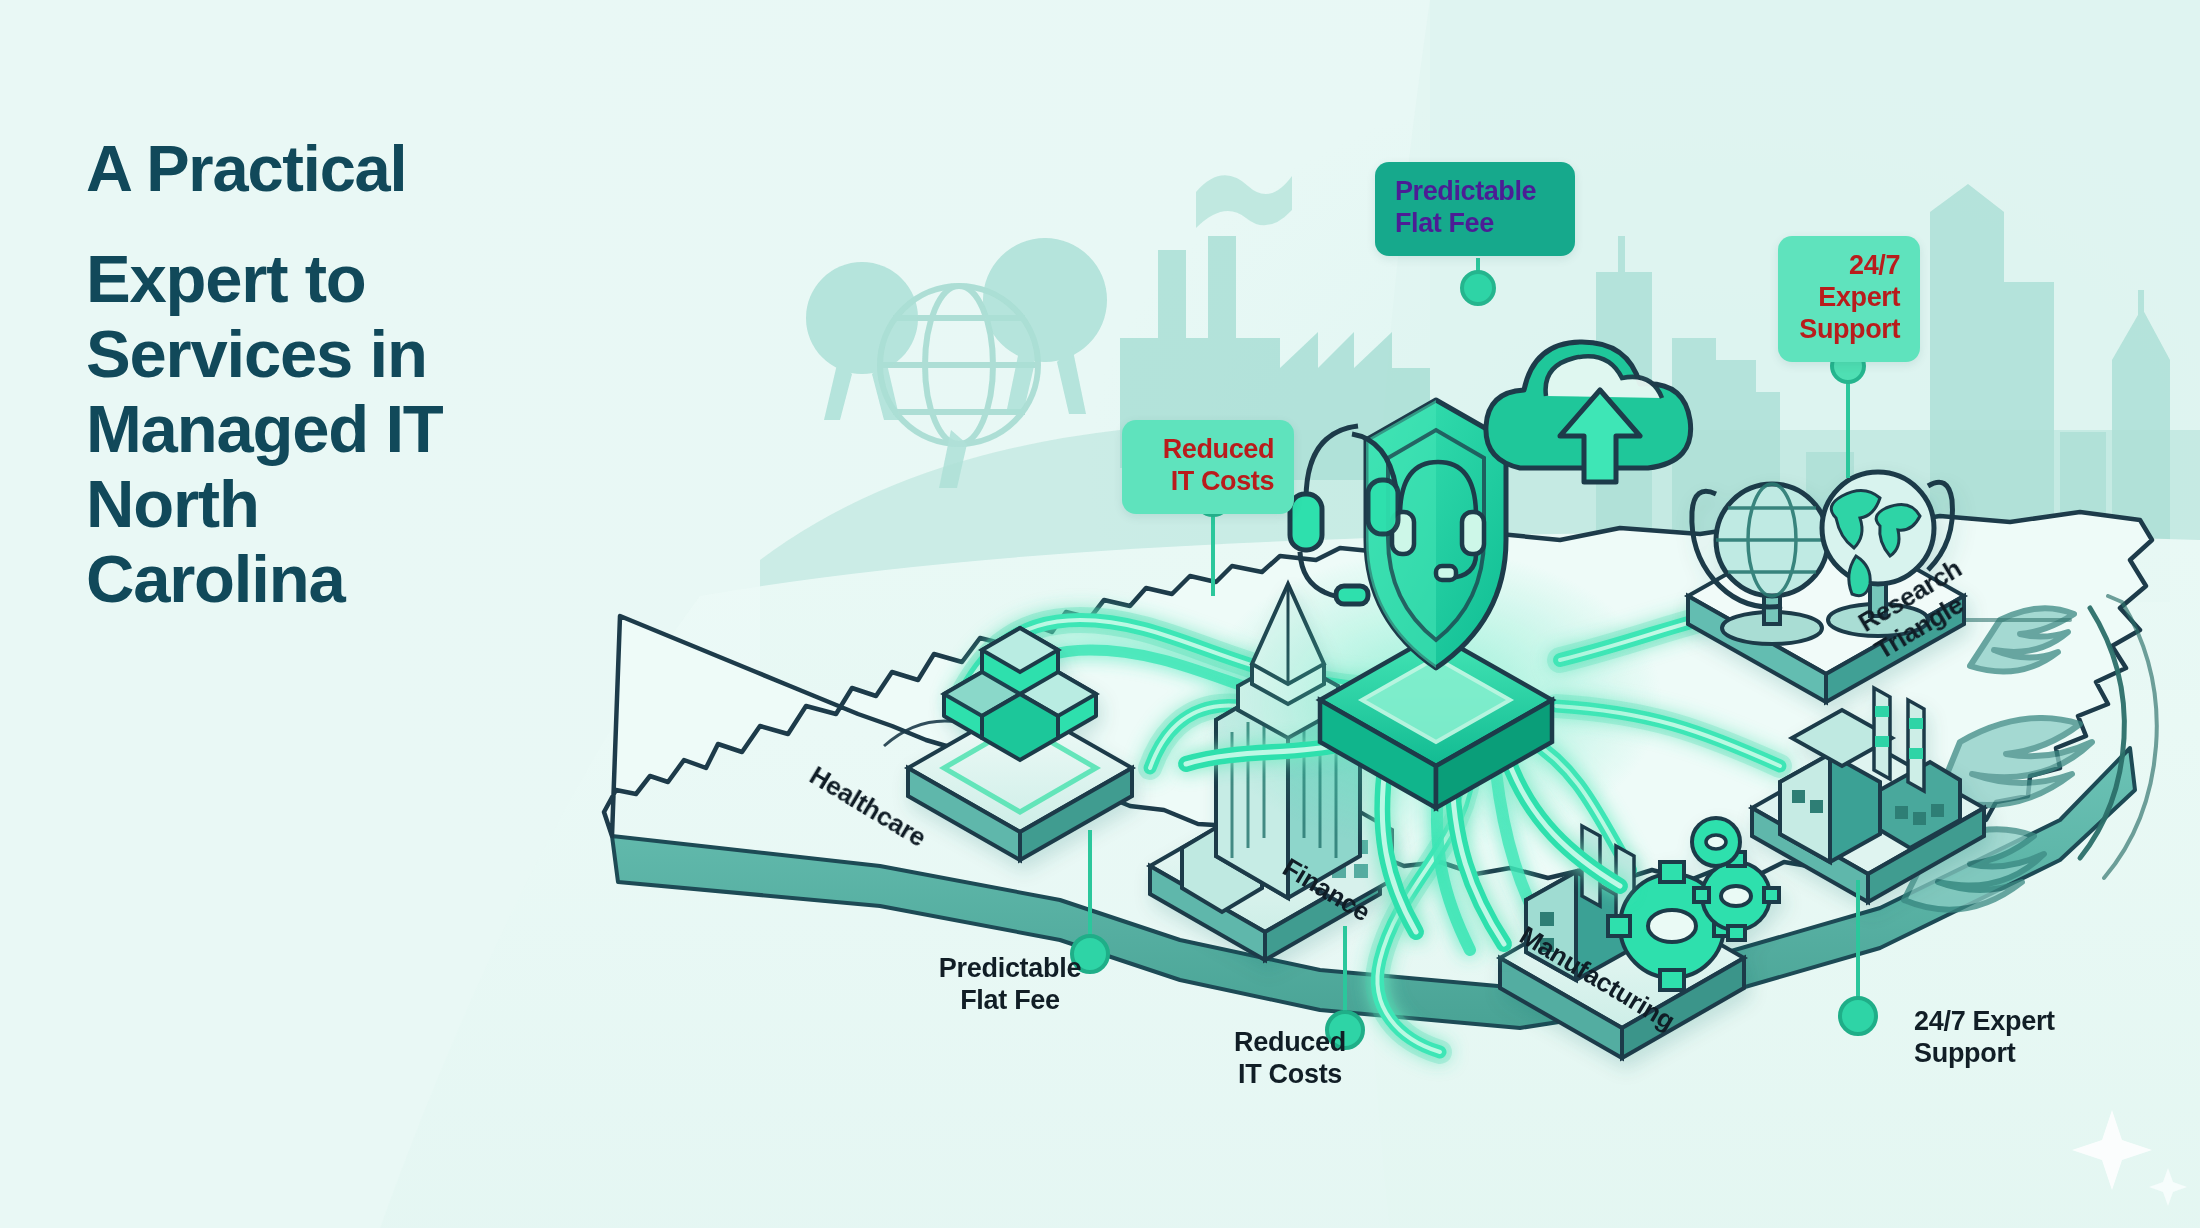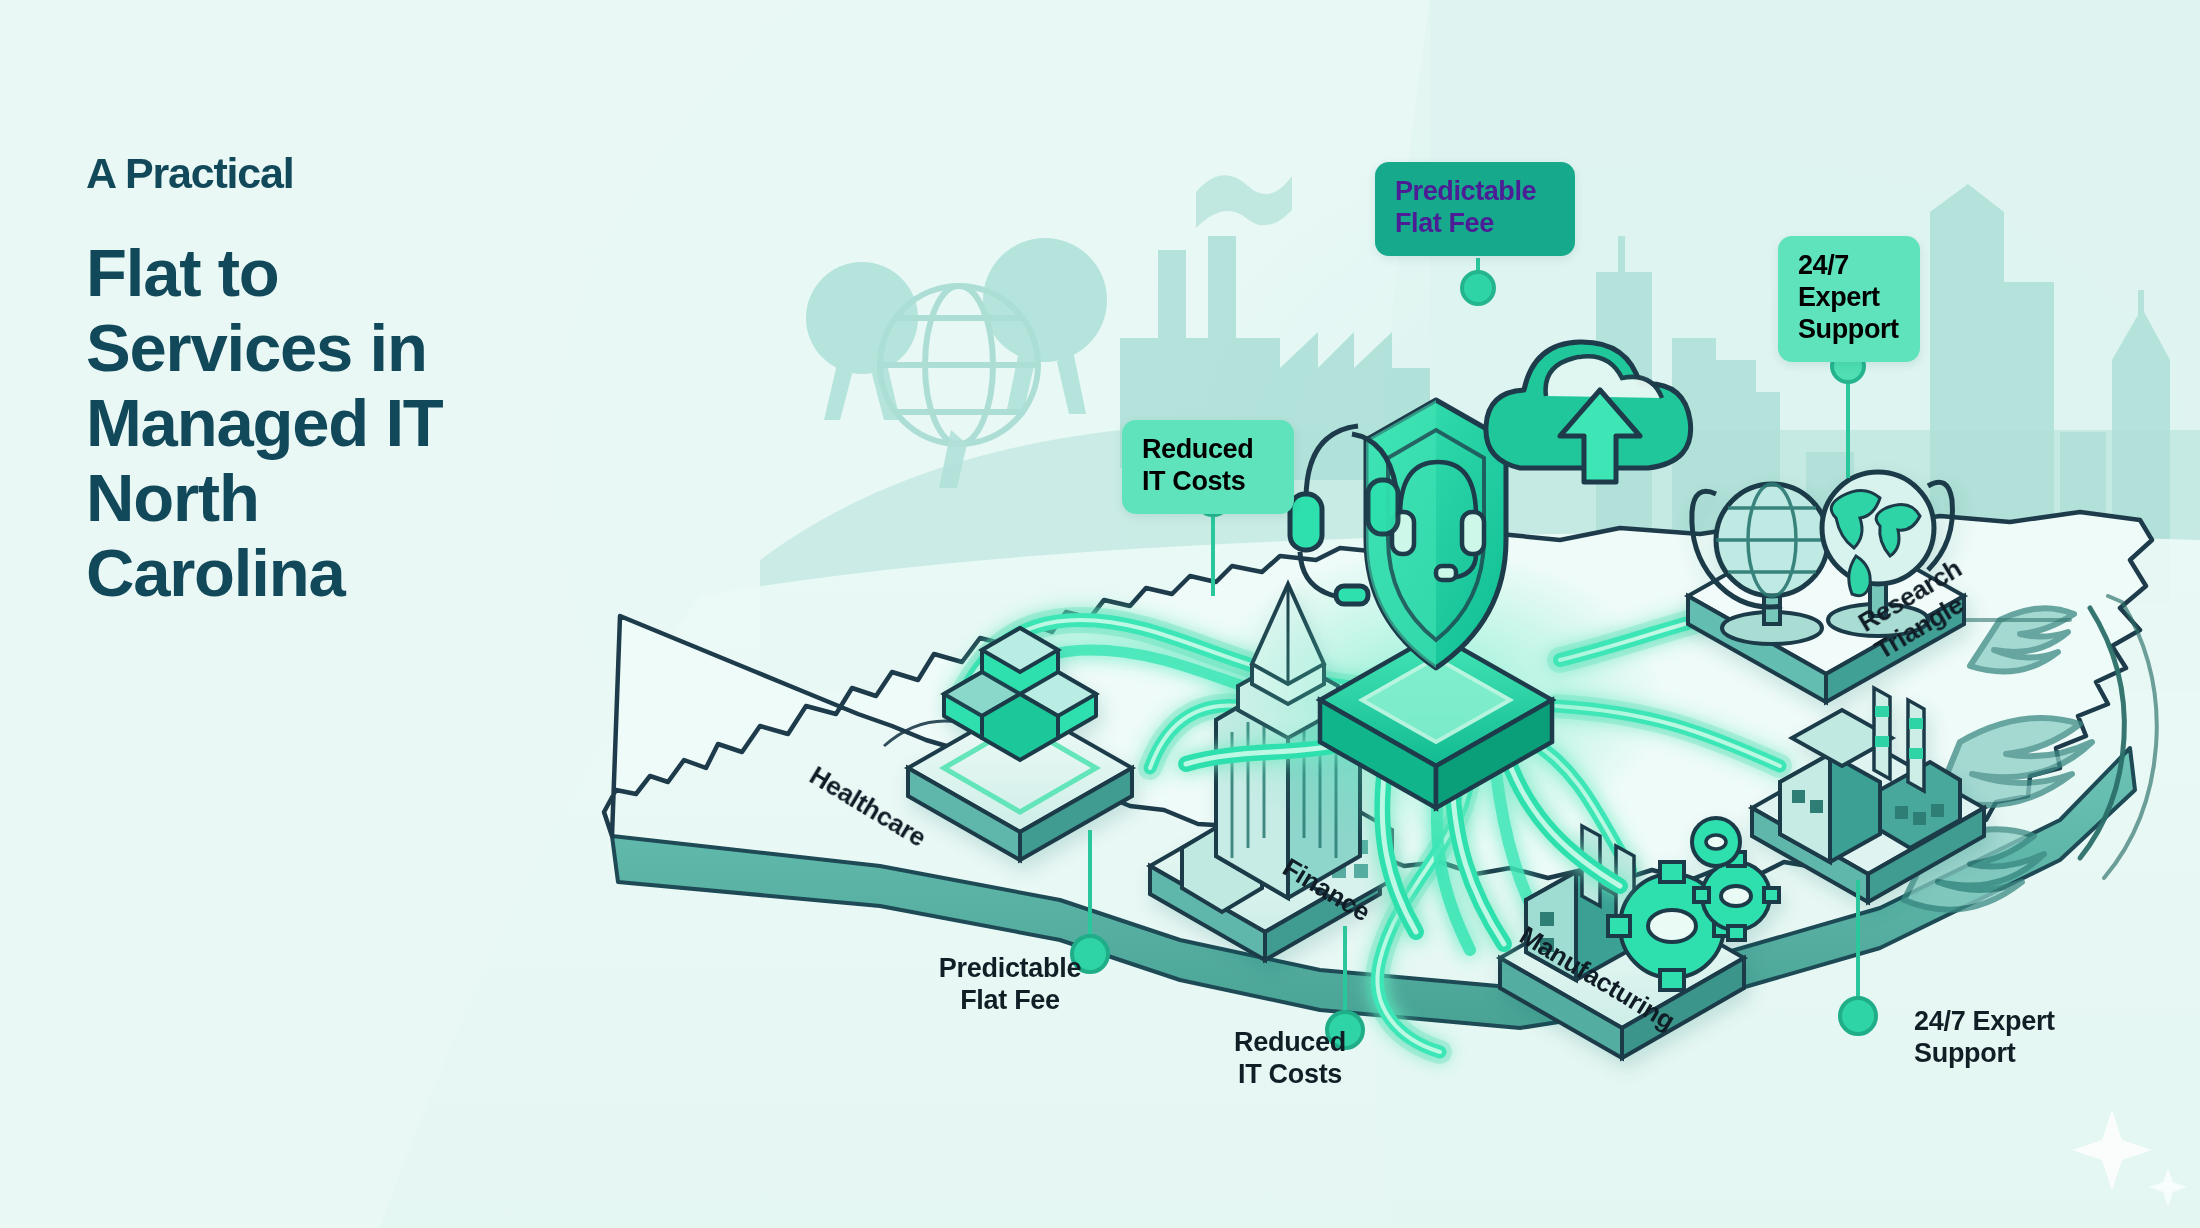--- a/index.html
+++ b/index.html
@@ -24,37 +24,37 @@
     position:absolute;
     left:86px; top:136px;
     width:470px;
     z-index:40;
   }
   #title-block .line {
     color:#11495a;
     font-weight:bold;
     letter-spacing:-1.2px;
   }
-  #title-line-1 { font-size:43px; line-height:1.0; margin-bottom:40px;margin-top:16px; }
+  #title-line-1 { font-size:65px; line-height:1.0; margin-bottom:40px; }
   #title-rest   { font-size:67px; line-height:1.12; }
 
   
   .badge {
     position:absolute;
     border-radius:14px;
     padding:14px 20px 16px 20px;
     font-weight:bold;
     font-size:27px;
     line-height:1.18;
     letter-spacing:-0.4px;
     z-index:45;
     box-shadow:0 3px 10px rgba(16,80,80,0.10);
   }
   .badge.dark  { background:#16a98c; color:#4c1d95; }
-  .badge.light { background:#5fe3bd; color:#000000; }
+  .badge.light { background:#5fe3bd; color:#b91c1c;text-align:right; }
 
   #badge-flat-fee { left:1375px; top:162px; width:200px; }
   #badge-support  { left:1778px; top:236px; width:142px; }
   #badge-reduced  { left:1122px; top:420px; width:172px; }
 
   
   .callout-label {
     position:absolute;
     font-weight:bold;
     font-size:27px;
@@ -489,21 +489,21 @@
       <circle cx="1345" cy="1030" r="18" fill="#2ed4a6" stroke="#1fae88" stroke-width="4"></circle>
 
       <line x1="1858" y1="880" x2="1858" y2="1016" stroke="#2bc79c" stroke-width="4"></line>
       <circle cx="1858" cy="1016" r="18" fill="#2ed4a6" stroke="#1fae88" stroke-width="4"></circle>
     </g>
   </svg>
 
   <div id="title-block">
     <div class="line" id="title-line-1">A Practical</div>
     <div id="title-rest">
-      <div class="line">Flat to</div>
+      <div class="line">Expert to</div>
       <div class="line">Services in</div>
       <div class="line">Managed IT</div>
       <div class="line">North</div>
       <div class="line">Carolina</div>
     </div>
   </div>
 
   <div class="badge dark" id="badge-flat-fee">Predictable Flat Fee</div>
   <div class="badge light" id="badge-support">24/7 Expert Support</div>
   <div class="badge light" id="badge-reduced">Reduced IT Costs</div>

